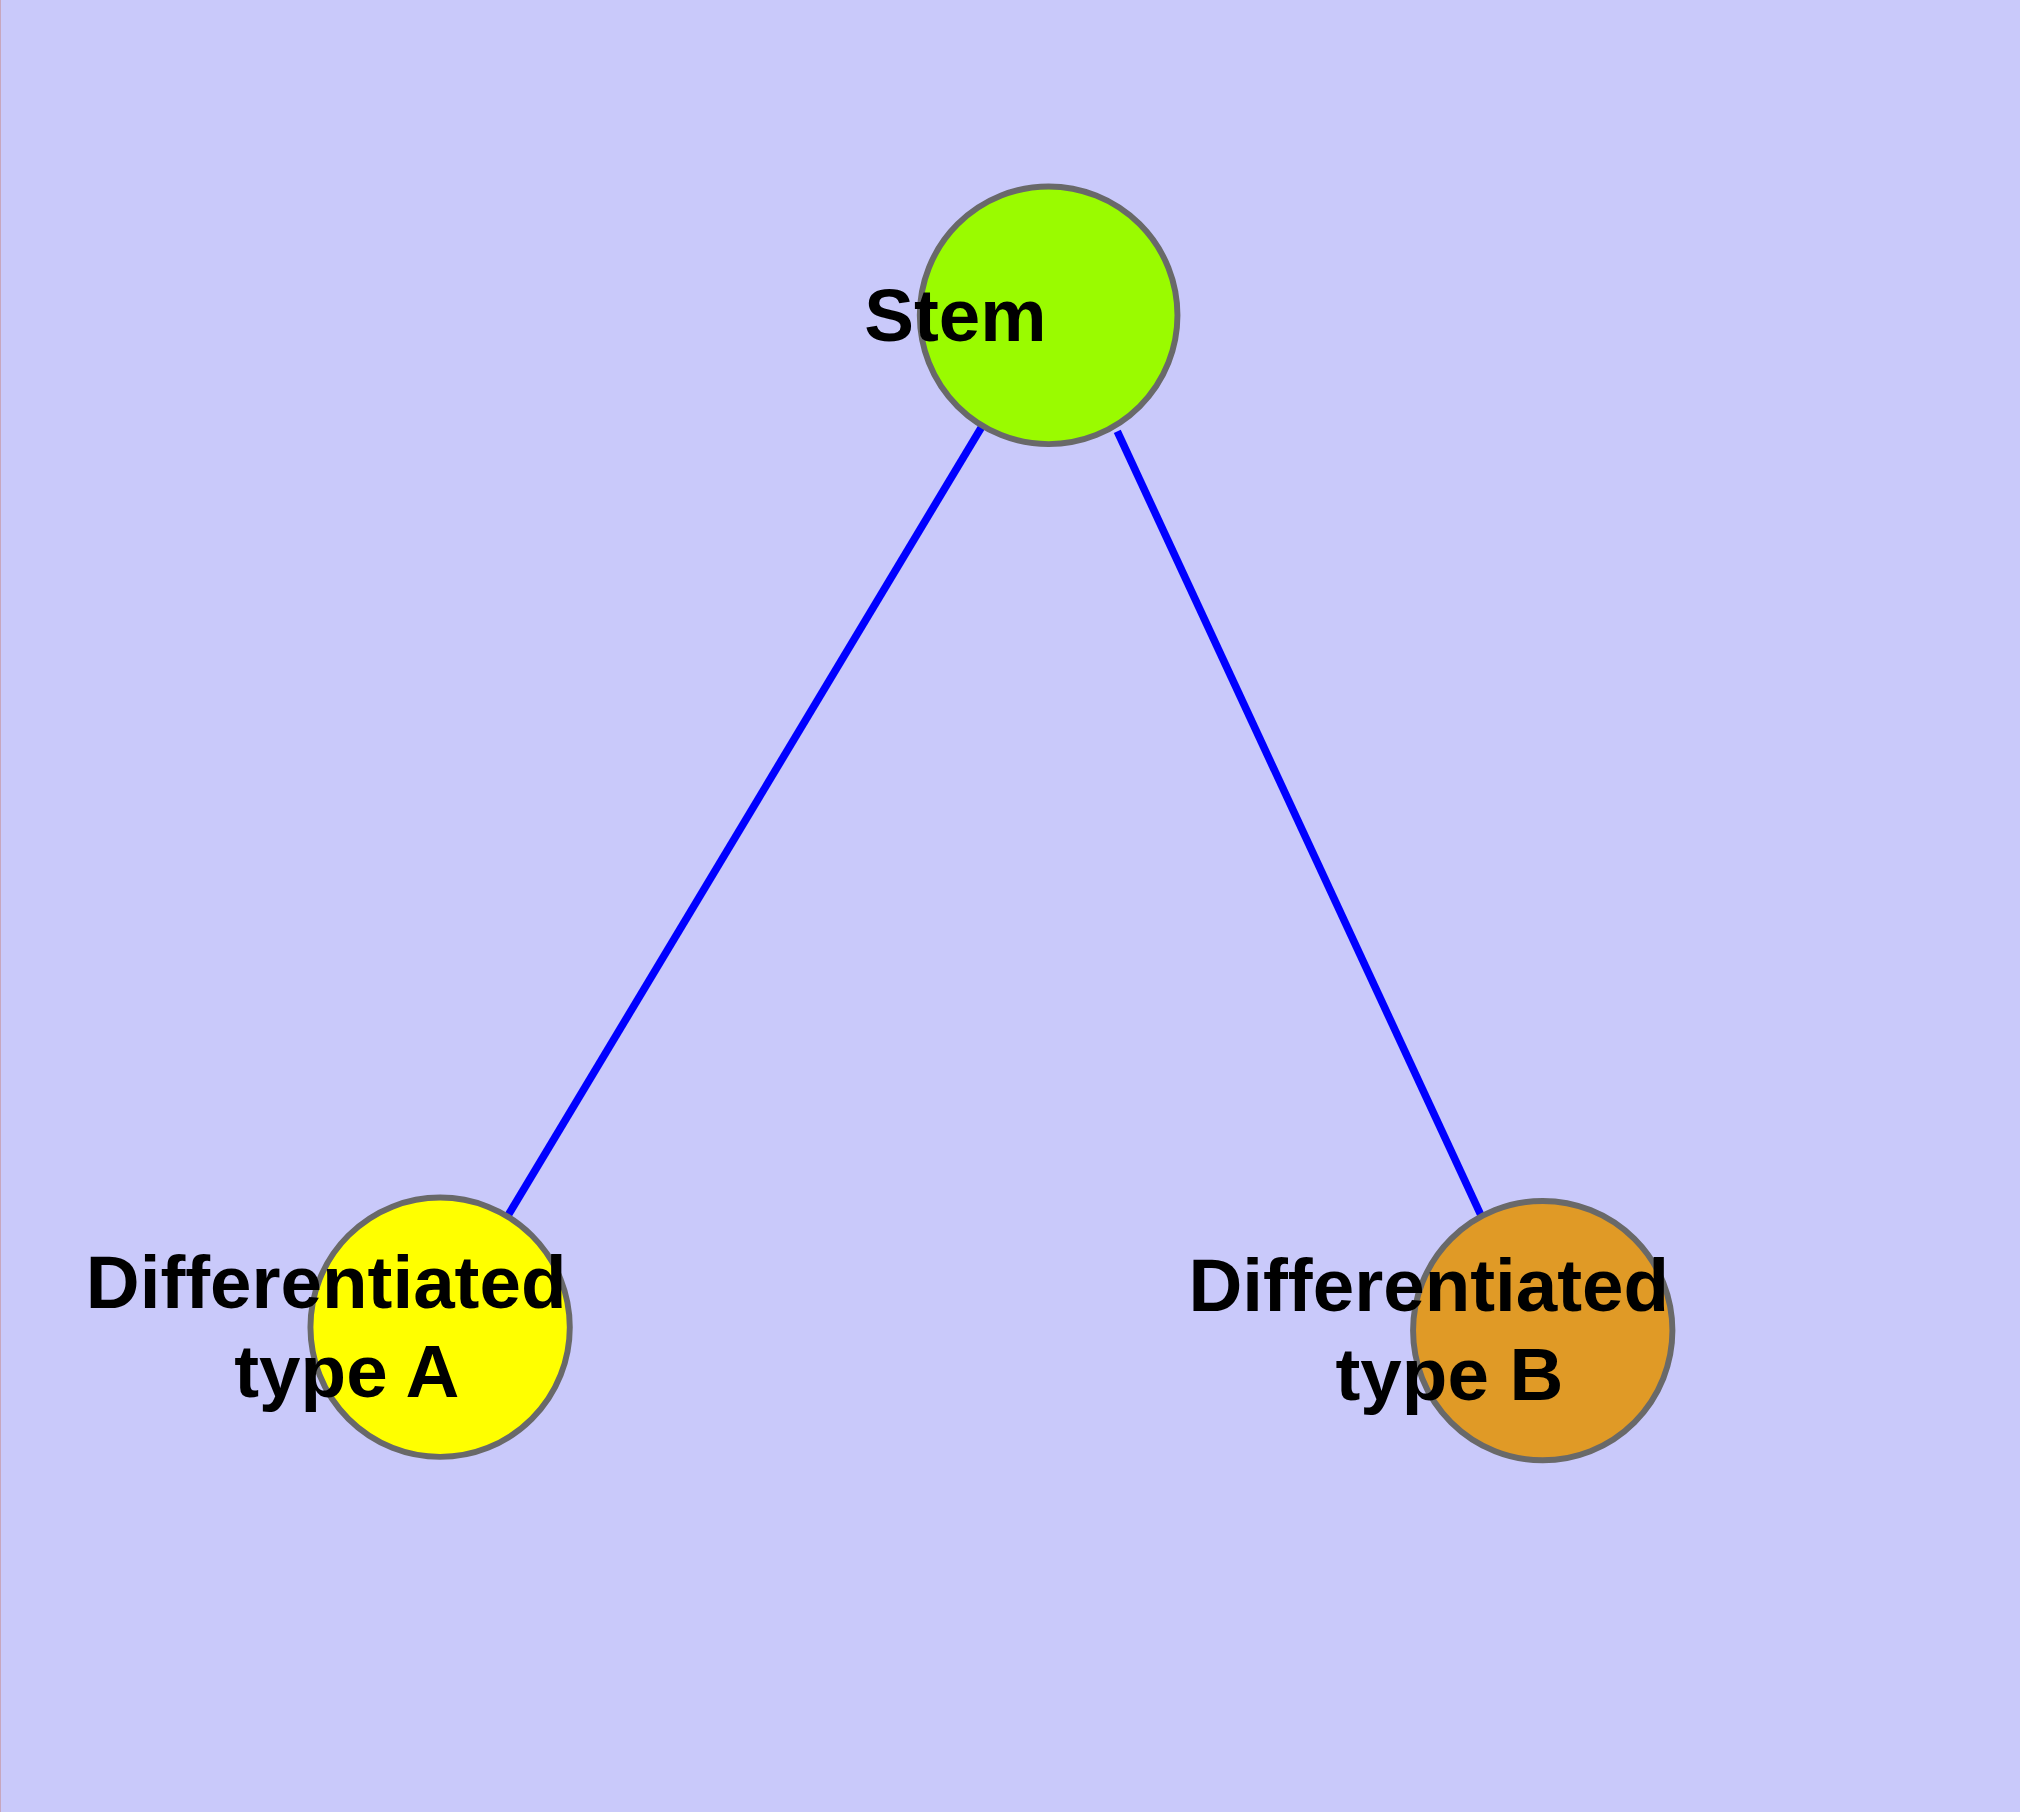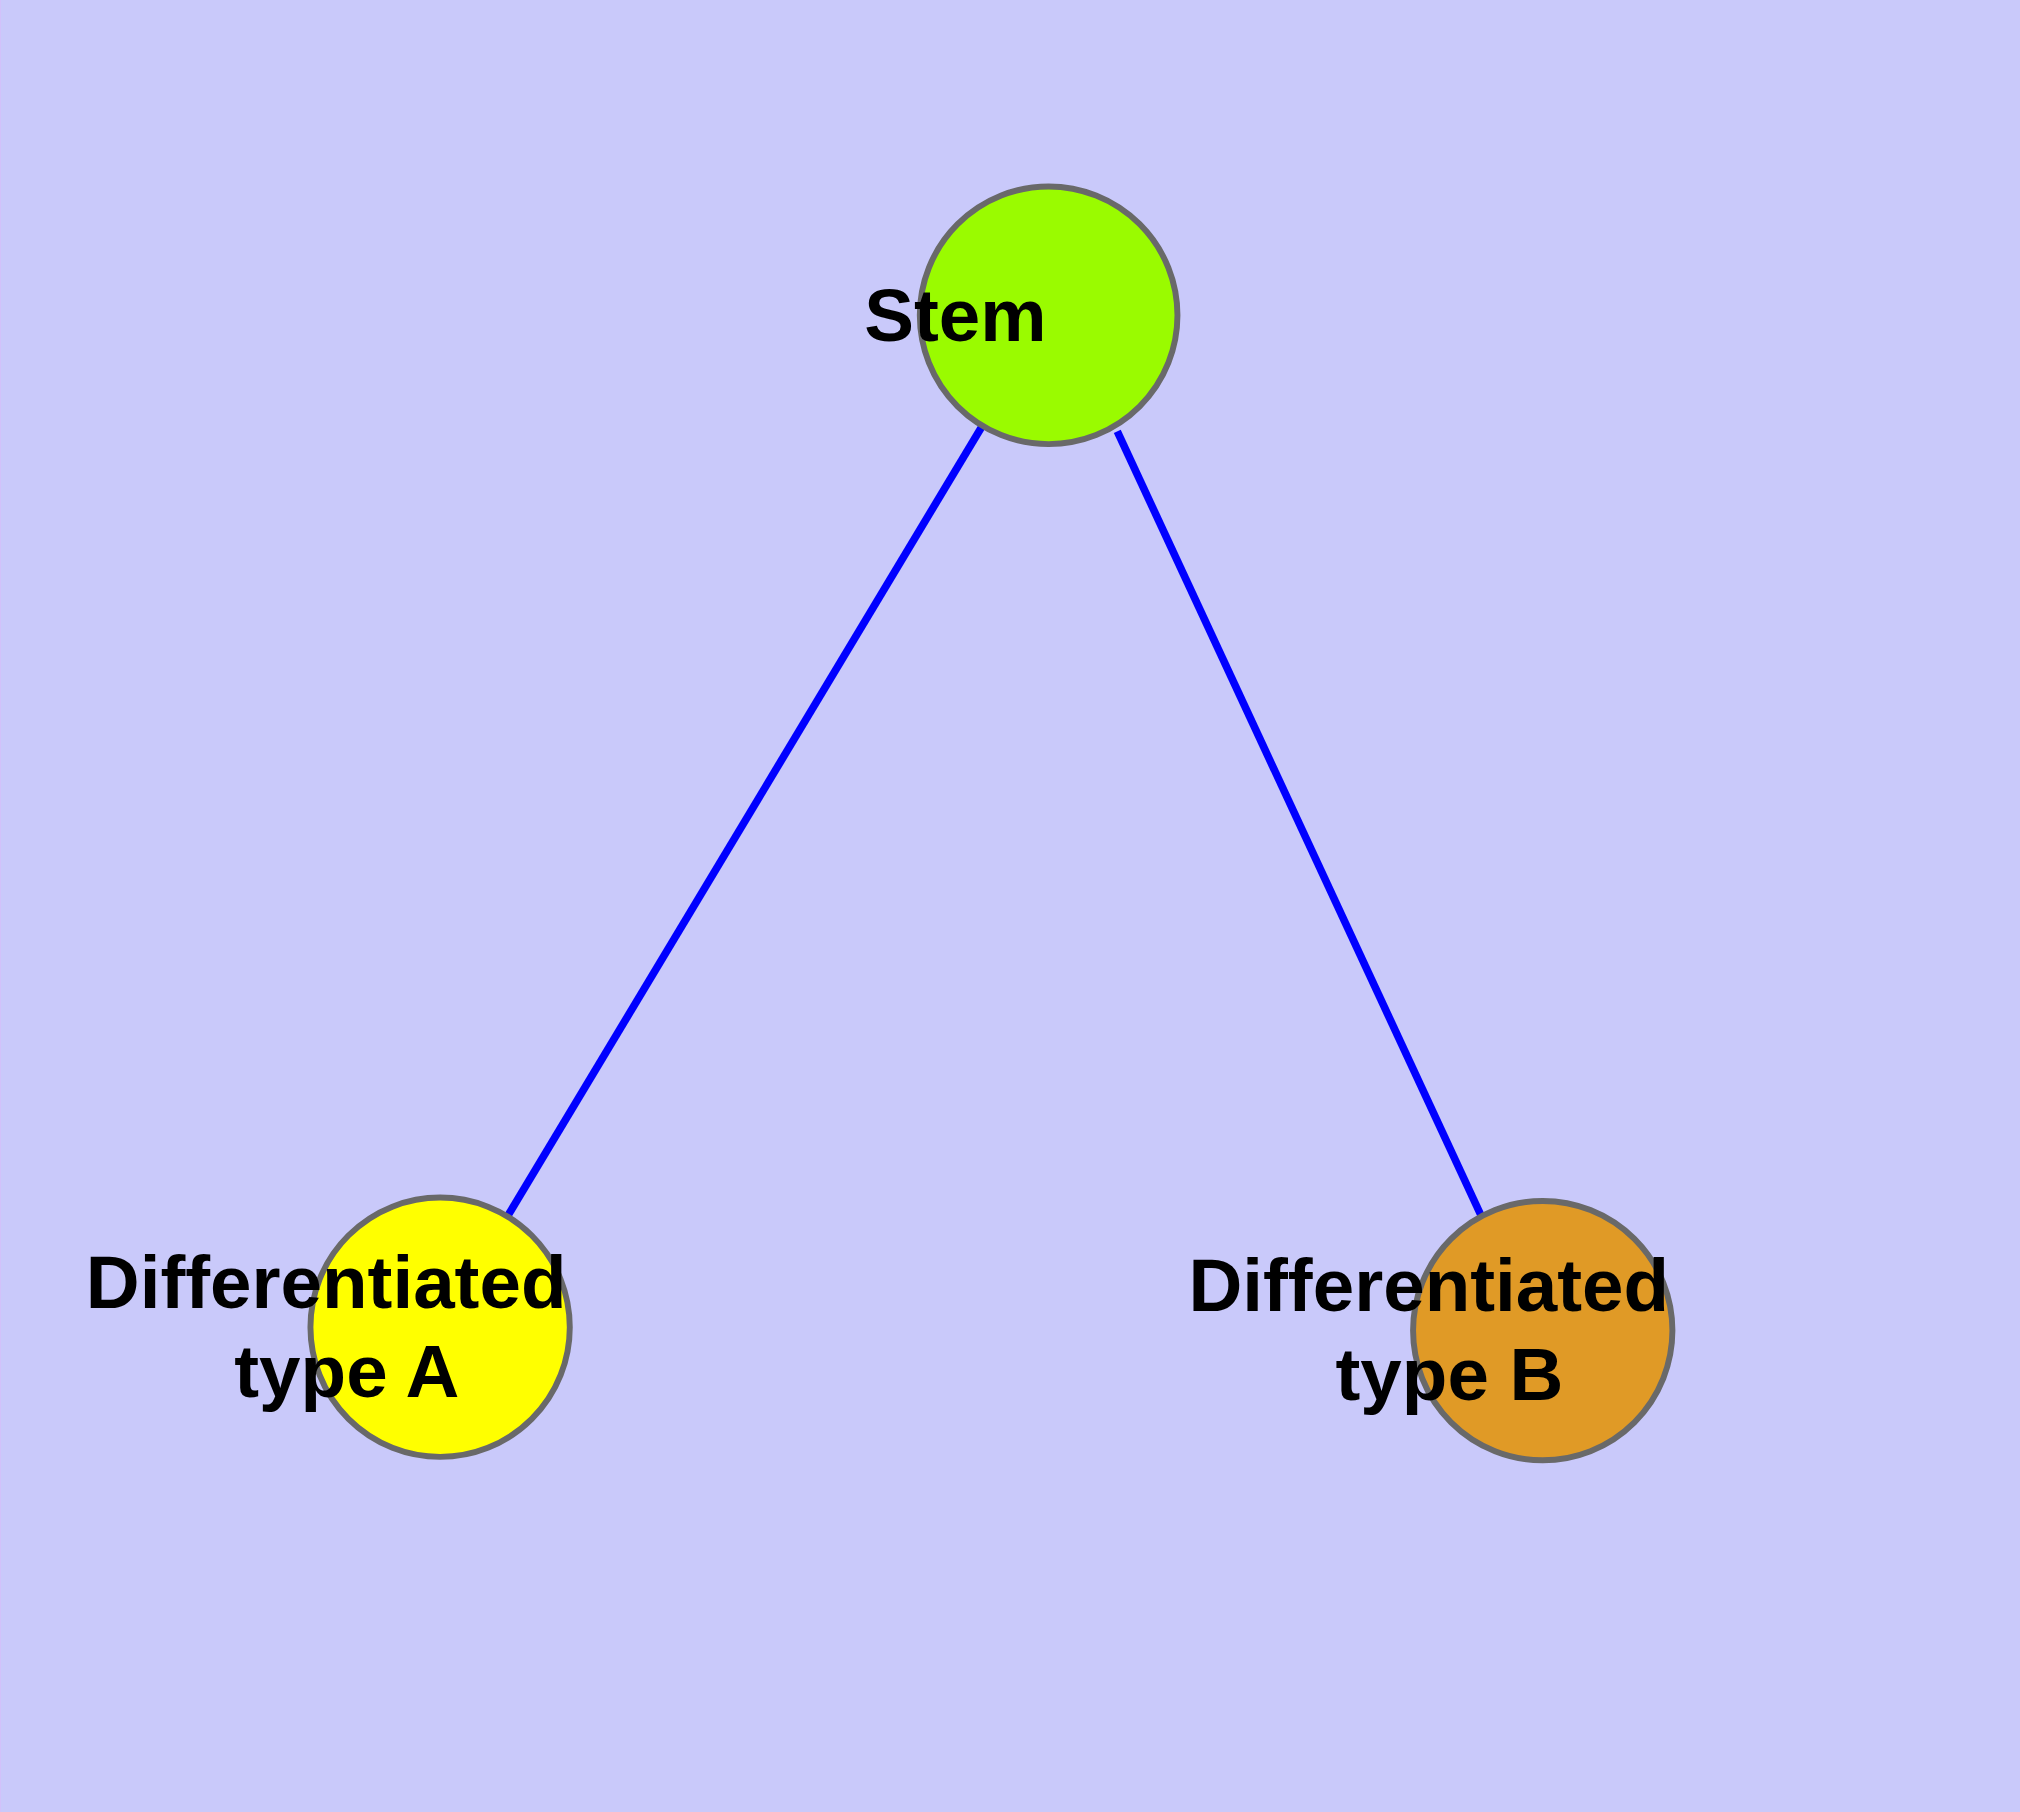--- a/index.html
+++ b/index.html
@@ -28,21 +28,21 @@
     font-size: 88px;
     fill: #000000;
     text-anchor: middle;
     dominant-baseline: auto;
     white-space: pre;
   }
 </style>
 </head>
 <body>
 
-<div id="canvas" style="background: #f0abfc; text-align: center;">
+<div id="canvas" style="background: #c2410c; text-align: center;">
   <svg id="graph-svg" viewBox="0 0 2384 2138" xmlns="http://www.w3.org/2000/svg" style="width: 2021px; height: 1812px;">
 
     <rect id="bg-rect" x="0" y="0" width="2384" height="2138" fill="#C9C9FA"></rect>
 
     <g>
       <line id="edge-0" x1="1159" y1="502" x2="598" y2="1436" stroke="#0000FF" stroke-width="9" stroke-linecap="butt"></line>
       <line id="edge-1" x1="1318" y1="509" x2="1749" y2="1438" stroke="#0000FF" stroke-width="9" stroke-linecap="butt"></line>
     </g>
 
     <g>

